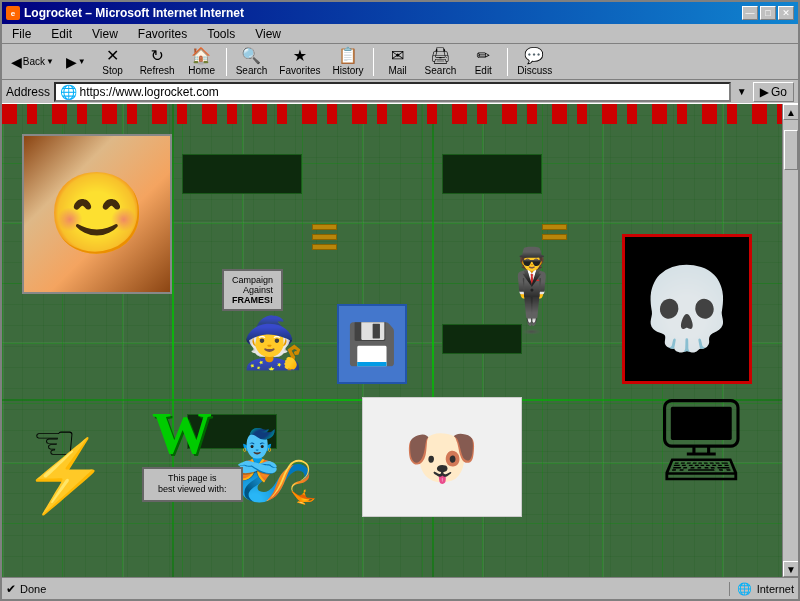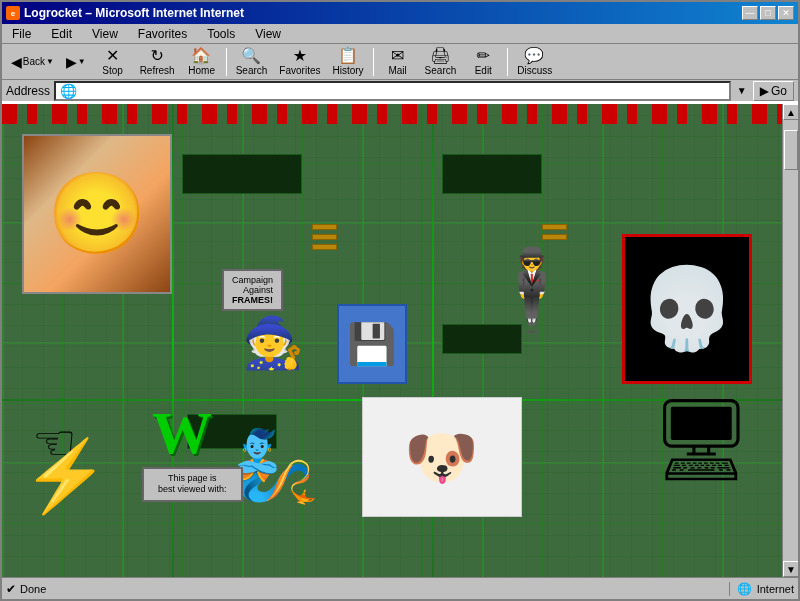--- a/index.html
+++ b/index.html
@@ -50,21 +50,21 @@
     .nav-btn {
       display: flex; align-items: center; gap: 1px; font-size: 10px; cursor: pointer;
       padding: 2px 4px; border: 1px solid transparent; height: 30px;
     }
     .nav-arrow { font-size: 14px; }
     .nav-dropdown { font-size: 8px; }
 
     
     .address-bar {
       background: #c0c0c0; height: 24px; display: flex; align-items: center;
-      padding: 2px 4px; gap: 4px; border-bottom: 3px solid #ffffff; flex-shrink: 0;
+      padding: 2px 4px; gap: 4px; border-bottom: 1px solid #ffffff; flex-shrink: 0;
     }
     .addr-label { font-size: 12px; }
     .addr-input-wrap {
       flex: 1; display: flex; align-items: center; gap: 2px;
       background: white; border: 2px inset #808080; height: 20px; padding: 0 4px;
     }
     .addr-globe { font-size: 14px; }
     .addr-input { border: none; outline: none; font-size: 12px; flex: 1; background: transparent; }
     .addr-dropdown { font-size: 10px; cursor: pointer; padding: 0 2px; }
     .go-btn {
@@ -327,20 +327,21 @@
     <div class="tb-btn">
       <span class="tb-icon">💬</span>
       <span class="tb-label">Discuss</span>
     </div>
   </div>
 
   <div class="address-bar">
     <span class="addr-label">Address</span>
     <div class="addr-input-wrap">
       <span class="addr-globe">🌐</span>
+      <input class="addr-input" type="text" value="https://www.logrocket.com" style="">
     </div>
     <span class="addr-dropdown">▼</span>
     <div class="go-btn">
       <span>▶</span>
       <span>Go</span>
     </div>
   </div>
 
   <div class="content-area">
     <div class="main-viewport">

